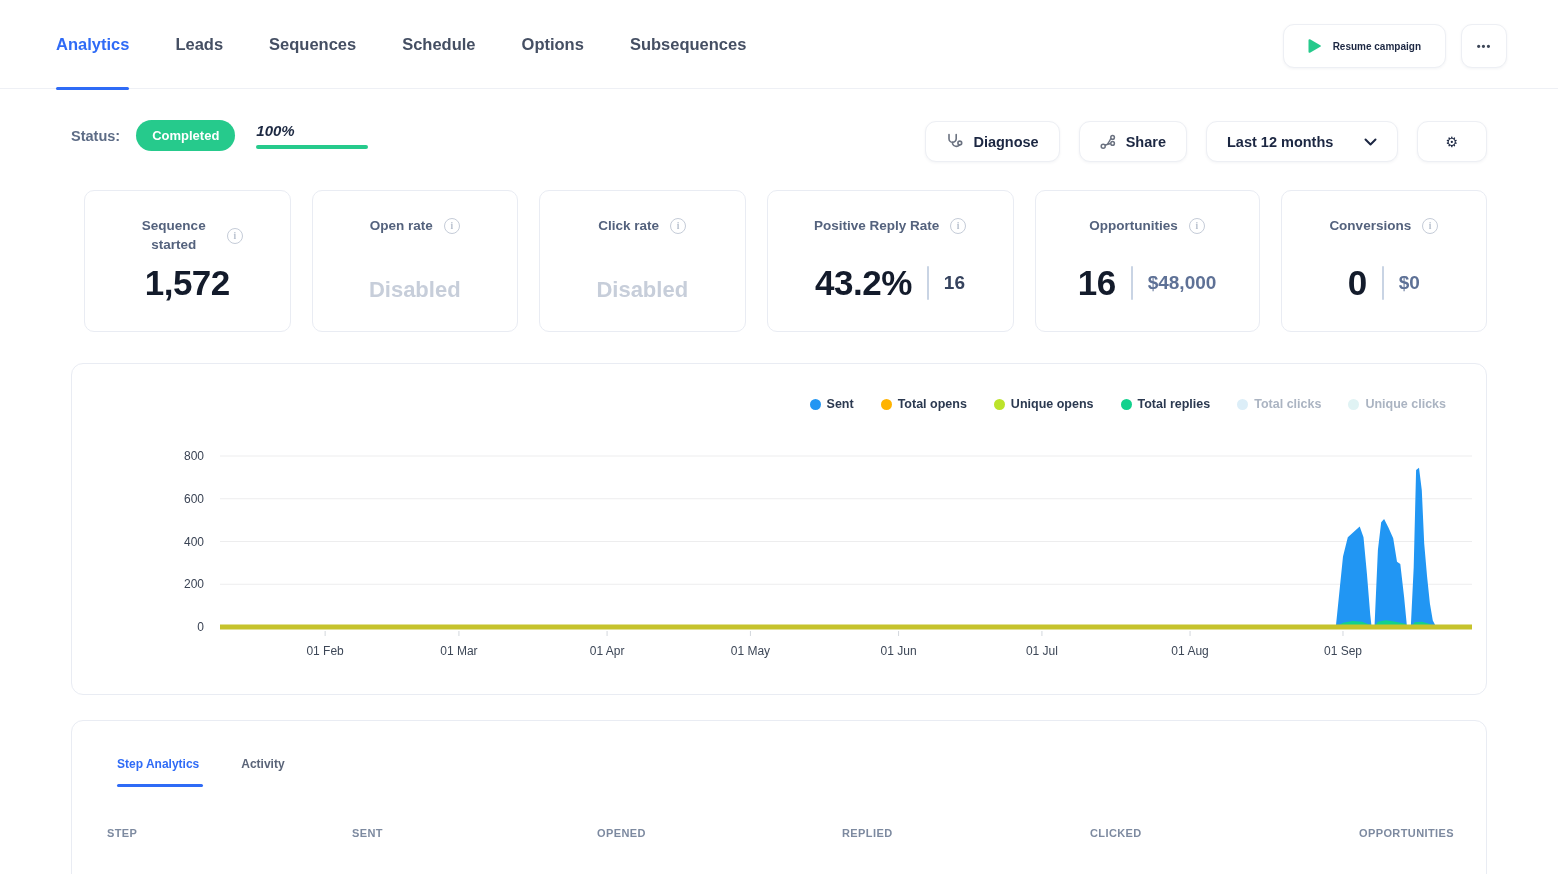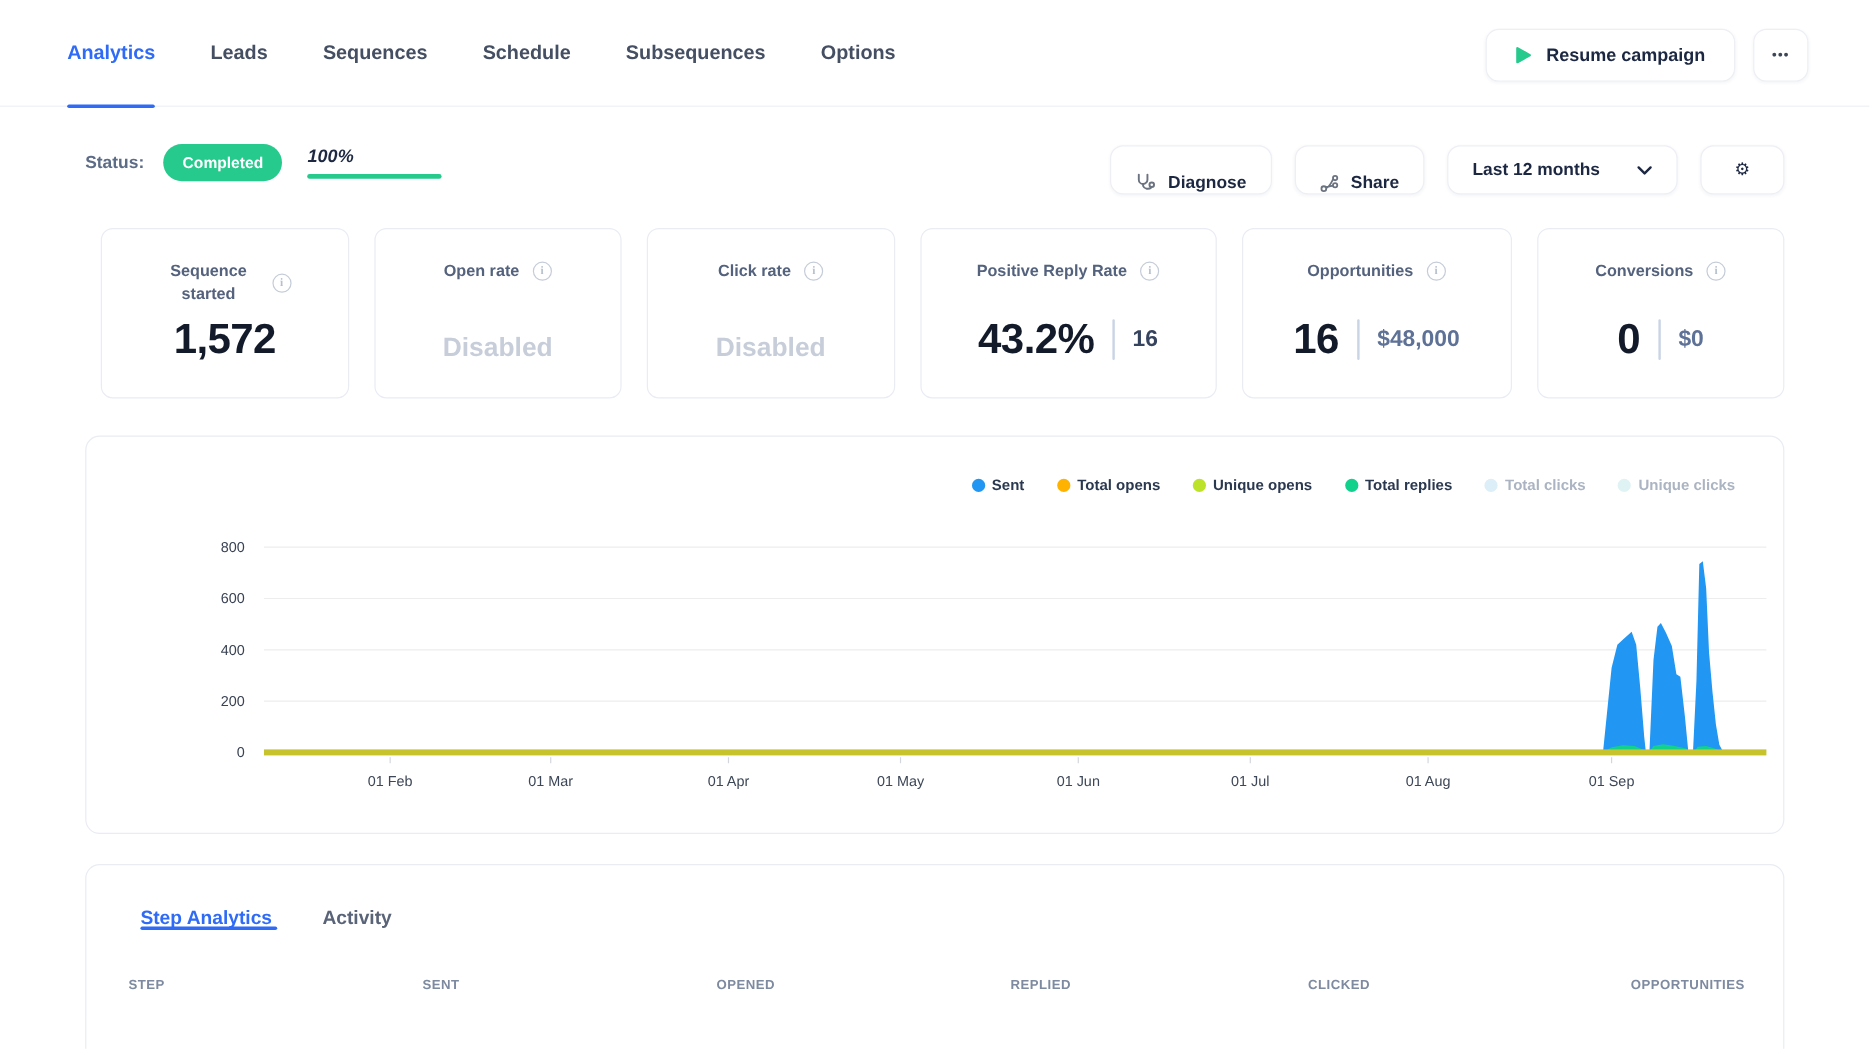--- a/index.html
+++ b/index.html
@@ -12,36 +12,36 @@
     border-bottom:1px solid #eef0f5; display:flex; align-items:center; padding-left:56px; }
   .nav-tab { position:relative; height:89px; display:flex; align-items:center;
     margin-right:46px; font-size:16.5px; font-weight:700; color:#454f63; cursor:pointer; }
   .nav-tab.active { color:#2f6bf6; }
   .nav-tab.active::after { content:""; position:absolute; bottom:-1px; left:0;
     width:100%; height:3px; background:#2f6bf6; border-radius:2px; }
   .btn { background:#fff; border:1px solid #edeff4; border-radius:11px;
     box-shadow:0 1px 3px rgba(25,39,72,0.05); display:flex; align-items:center;
     justify-content:center; cursor:pointer; }
   .resume-btn { position:absolute; right:112px; top:24px; height:44px; padding:0 24px;
-    gap:12px; font-size:15px; font-weight:800; color:#1c2742; }
+    gap:12px; font-size:10px; font-weight:800; color:#1c2742; }
   .more-btn { position:absolute; right:51px; top:24px; width:46px; height:44px;
     font-size:11px; letter-spacing:1px; color:#3c4657; font-weight:800; }
 
   
   .status-row { position:absolute; top:120px; left:71px; display:flex; align-items:center; }
   .status-label { font-size:14.5px; font-weight:600; color:#5d6c86; margin-right:16px; }
   .status-badge { background:#26ca8c; color:#fff; font-size:13px; font-weight:800;
     padding:8px 16px; border-radius:16px; }
   .progress-wrap { margin-left:21px; display:flex; flex-direction:column; }
   .progress-text { font-size:15px; font-weight:800; color:#1d2942;font-style:italic; }
   .progress-bar { width:112px; height:4px; background:#26ca8c; border-radius:2px; margin-top:6px; }
 
   .toolbar { position:absolute; top:121px; right:71px; display:flex; gap:19px; }
   .toolbar .btn { height:41px; font-size:14.5px; font-weight:800; color:#1c2742; }
-  .diagnose-btn, .share-btn { padding:0 20px; gap:10px;align-items:flex-end; }
+  .diagnose-btn, .share-btn { padding:0 20px; gap:10px; }
   .daterange-btn { width:192px; justify-content:space-between; padding:4px 20px; }
   .gear-btn { width:70px; font-size:21px; color:#4b5563;
     font-family:"DejaVu Sans", sans-serif; font-weight:400; }
   .icon-gray { color:#6b7280; display:flex; align-items:center; }
 
   
   .stats-row { position:absolute; top:190px; left:71px; right:71px; height:142px;
     display:flex; gap:21px;margin-left:13px; }
   .stat-card { flex:1; background:#fff; border:1px solid #e9ecf3; border-radius:10px;
     display:flex; flex-direction:column; align-items:center; justify-content:space-between;
@@ -67,43 +67,43 @@
   .legend-item { display:flex; align-items:center; gap:6px; cursor:pointer; }
   .legend-dot { width:11px; height:11px; border-radius:50%; flex:0 0 auto; }
   .legend-label { font-size:12.5px; font-weight:600; color:#2b3950; }
   .legend-item.muted .legend-label { color:#abb4c2; }
   .chart-plot { position:absolute; left:30px; top:72px; }
 
   
   .bottom-card { position:absolute; top:720px; left:71px; right:71px; height:240px;
     border:1px solid #e9ecf3; border-radius:12px; background:#fff; }
   .bottom-tabs { display:flex; gap:42px; padding:36px 0 0 45px; }
-  .bottom-tab { position:relative; font-size:16px; font-weight:800; color:#5a6478;
-    cursor:pointer; }
+  .bottom-tab { position:relative; font-size:12px; font-weight:800; color:#5a6478;
+    padding-bottom:16px; cursor:pointer; }
   .bottom-tab.active { color:#2f6bf6; }
   .bottom-tab.active::after { content:""; position:absolute; bottom:0; left:0;
     width:104%; height:3px; background:#2f6bf6; border-radius:2px; }
   .table-header { display:grid; grid-template-columns:245px 245px 245px 248px 245px 1fr;
     padding:40px 32px 0 35px; font-size:11px; font-weight:700; letter-spacing:0.4px;
     color:#7d8aa0; }
   .table-header .th:last-child { text-align:right; }
 </style>
 </head>
 <body>
 
 <div class="page">
 
   <div class="topnav">
     <div id="nav-tabs" style="display:flex; height:100%;">
         <div class="nav-tab active">Analytics</div>
         <div class="nav-tab">Leads</div>
         <div class="nav-tab">Sequences</div>
         <div class="nav-tab">Schedule</div>
+        <div class="nav-tab">Options</div>
         <div class="nav-tab">Subsequences</div>
-        <div class="nav-tab">Options</div>
       </div>
     <button class="btn resume-btn">
       <span style="display:flex;">
         <svg width="13" height="14" viewBox="0 0 13 14">
             <path d="M1.5 1.2 L11.8 7 L1.5 12.8 Z" fill="#26ca8c" stroke="#26ca8c" stroke-width="2" stroke-linejoin="round"></path>
           </svg>
       </span>
       <span>Resume campaign</span>
     </button>
     <button class="btn more-btn">

